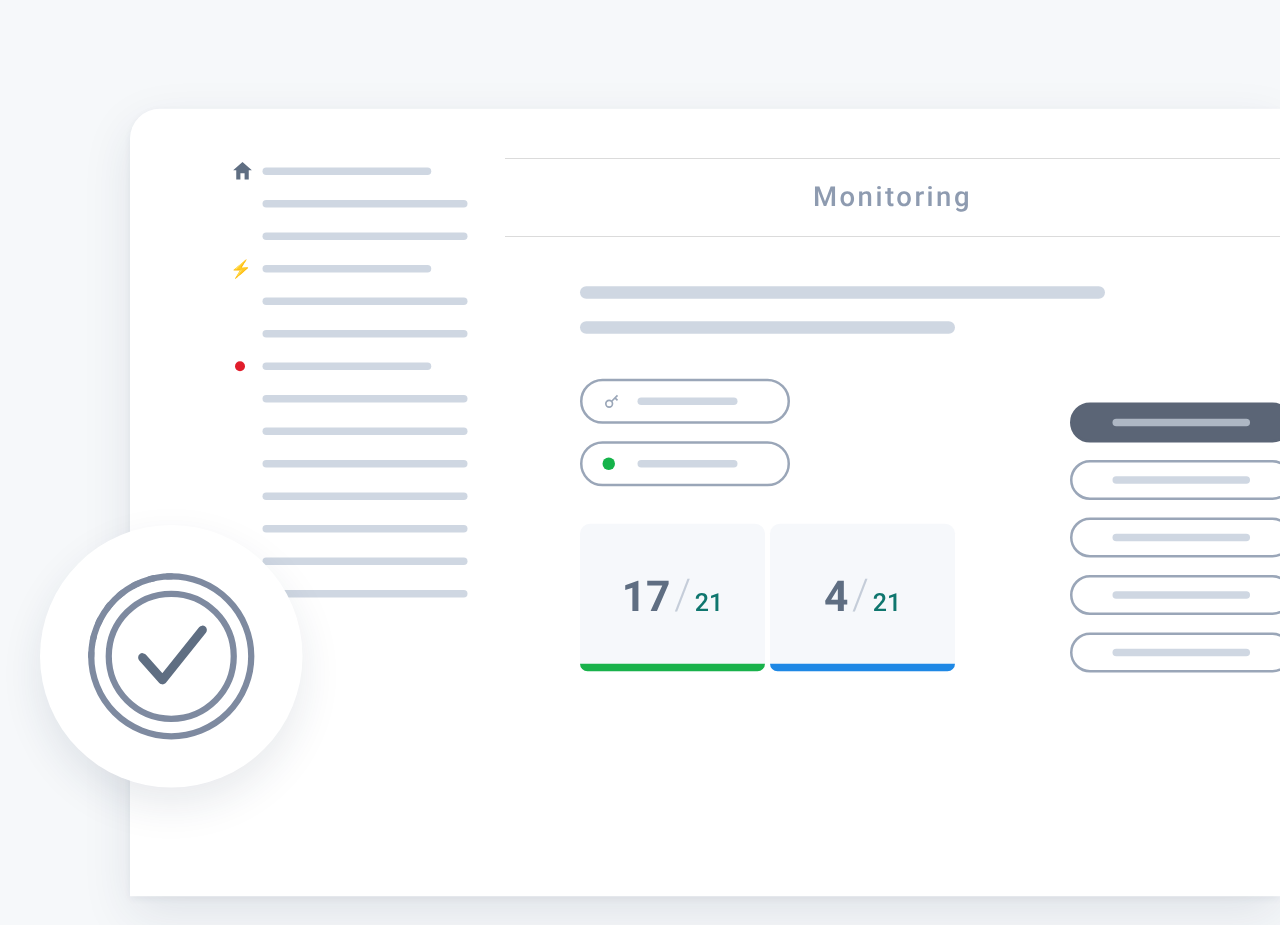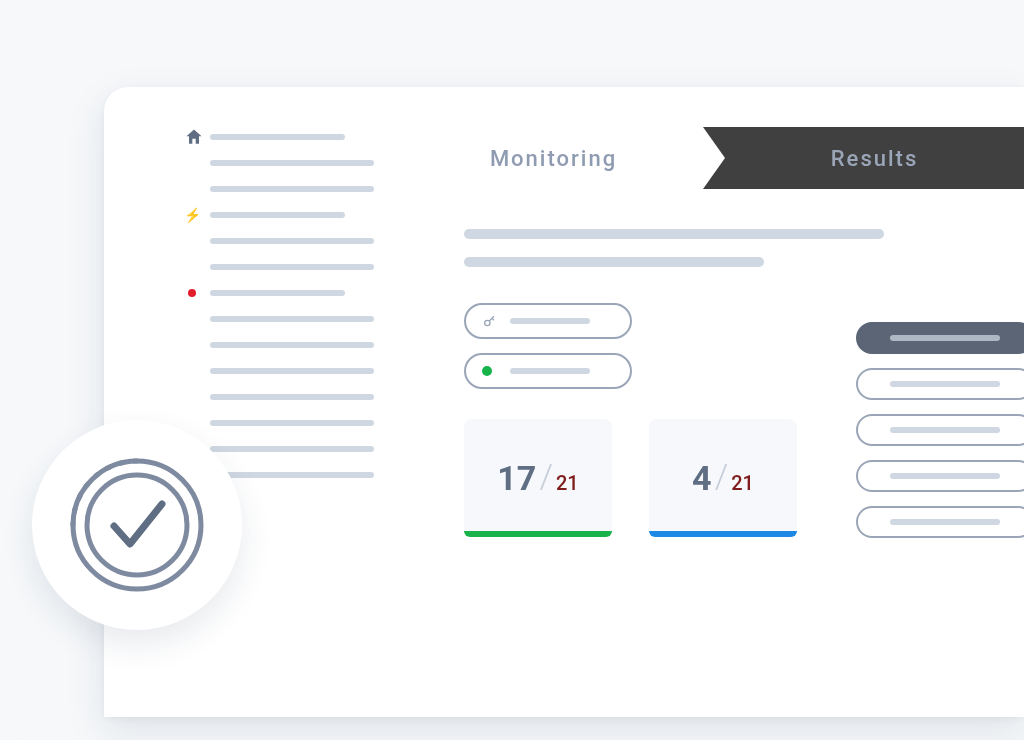--- a/index.html
+++ b/index.html
@@ -97,39 +97,39 @@
     border:2px solid #9aa6b8; border-radius:20px;
     padding:0 16px; margin-bottom:14px;
     cursor:pointer;
   }
   .chip .cicon { width:22px; display:flex; align-items:center; }
   .chip .cline { flex:1; height:6px; border-radius:4px; background:#cfd7e2; max-width:80px; margin-left:6px;}
   .key-svg { stroke:#9aa6b8; fill:none; }
   .dot-green { width:10px; height:10px; border-radius:50%; background:#15b34a; }
 
   .cards {
-    display:flex; gap:37px; margin-top:30px;
+    display:flex; gap:4px; margin-top:30px;
   }
   .card {
     width:148px; height:118px;
     background:#f6f8fb;
     border-radius:8px;
     position:relative;
     display:flex; align-items:center; justify-content:center;
   }
   .card .bottom-bar{
     position:absolute; left:0; right:0; bottom:0; height:6px;
     border-radius:0 0 8px 8px;
   }
   .card.green .bottom-bar{ background:#19b24b; }
   .card.blue  .bottom-bar{ background:#1e88e5; }
   .frac { display:flex; align-items:baseline; color:#5f6e82; }
   .frac .big { font-size:34px; font-weight:700; color:#5f6e82; }
   .frac .slash { font-size:34px; color:#c5cdd9; margin:0 3px; font-weight:300; transform:translateY(-2px); }
-  .frac .small { font-size:20px; color:#7f1d1d; font-weight:500; }
+  .frac .small { font-size:20px; color:#0f766e; font-weight:500; }
 
   
   .pill-list {
     position:absolute;
     right:-10px; top:235px;
     width:178px;
     display:flex; flex-direction:column; gap:14px;
   }
   .pill {
     height:32px; border-radius:18px;
@@ -210,21 +210,20 @@
       <div class="sb-row sb-indent">
           <span class="sb-line"></span>
         </div>
       <div class="sb-row sb-indent">
           <span class="sb-line"></span>
         </div>
     </nav>
 
     <div class="tabs">
       <div class="tab active">Monitoring</div>
-      <div class="tab inactive">Results</div>
     </div>
 
     <div class="main">
       <div class="ph-row ph1"></div>
       <div class="ph-row ph2"></div>
 
       <div class="chips">
         <div class="chip">
           <span class="cicon">
             <svg class="key-svg" width="16" height="16" viewBox="0 0 24 24" stroke-width="2">

